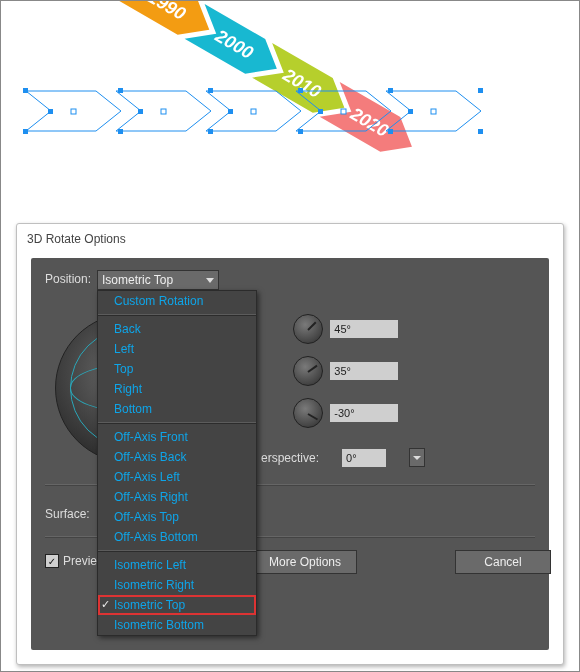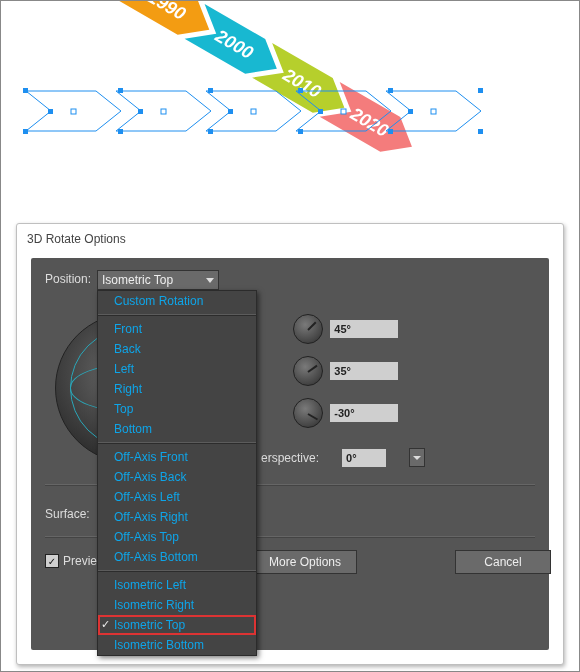--- a/index.html
+++ b/index.html
@@ -53,21 +53,20 @@
     color: #ddd;
     box-sizing: border-box;
   }
   .panel input[type=text] {
     background: #cfcfcf;
     border: none;
     height: 18px;
     padding: 0 4px;
     font-size: 11px;
     color: #222;
-    font-weight: bold;
   }
   .label { color: #ddd; font-size: 12px; }
 
   .pos-label {
     position: absolute;
     left: 14px; top: 14px;
   }
   .pos-select {
     position: absolute;
     left: 66px; top: 12px;
@@ -385,25 +384,24 @@
         <span class="cb">✓</span>
         <span class="label">Preview</span>
       </div>
 
       <div class="btn btn-more">More Options</div>
       <div class="btn btn-cancel">Cancel</div>
 
       <div class="menu">
         <div class="mi">Custom Rotation</div>
         <div class="sep"></div>
-        <div class="mi">Front</div>
         <div class="mi">Back</div>
         <div class="mi">Left</div>
+        <div class="mi">Top</div>
         <div class="mi">Right</div>
-        <div class="mi">Top</div>
         <div class="mi">Bottom</div>
         <div class="sep"></div>
         <div class="mi">Off-Axis Front</div>
         <div class="mi">Off-Axis Back</div>
         <div class="mi">Off-Axis Left</div>
         <div class="mi">Off-Axis Right</div>
         <div class="mi">Off-Axis Top</div>
         <div class="mi">Off-Axis Bottom</div>
         <div class="sep"></div>
         <div class="mi">Isometric Left</div>

